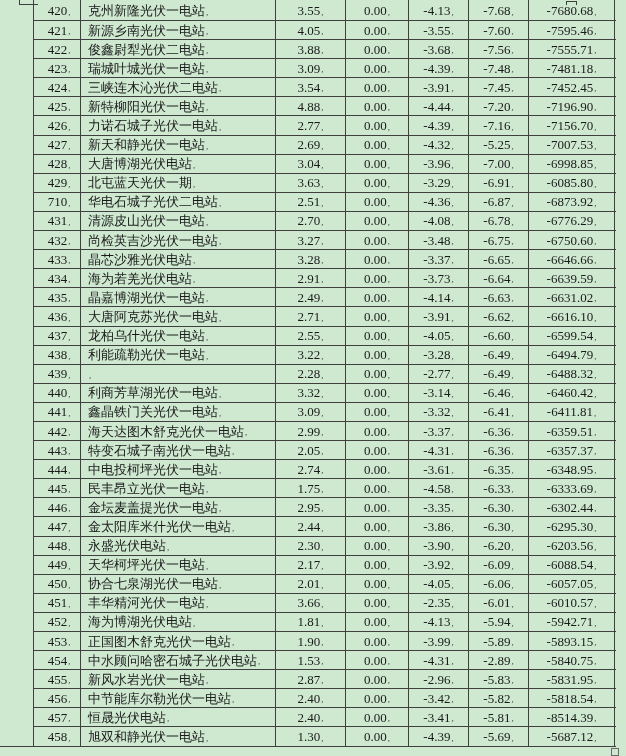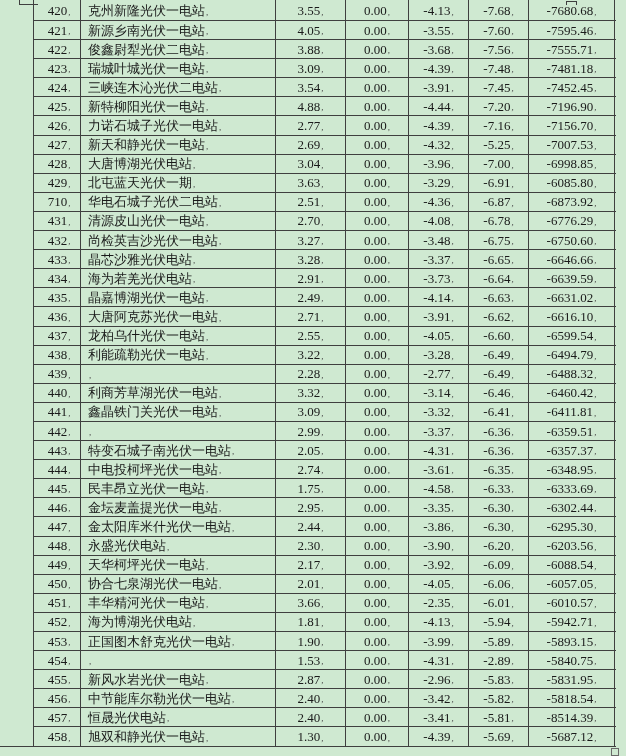--- a/index.html
+++ b/index.html
@@ -742,20 +742,21 @@
           <span class="mark">,</span>
     </div>
     <span class="rowend">.,</span>
   </div>
       <div class="row">
     <div class="cell c0">
       <span class="t">442</span>
           <span class="mark">,</span>
     </div>
     <div class="cell c1">
+      <span class="t">海天达图木舒克光伏一电站</span>
           <span class="mark">,</span>
     </div>
     <div class="cell c2">
       <span class="t">2.99</span>
           <span class="mark">,</span>
     </div>
     <div class="cell c3">
       <span class="t">0.00</span>
           <span class="mark">,</span>
     </div>
@@ -1113,20 +1114,21 @@
           <span class="mark">,</span>
     </div>
     <span class="rowend">.,</span>
   </div>
       <div class="row">
     <div class="cell c0">
       <span class="t">454</span>
           <span class="mark">,</span>
     </div>
     <div class="cell c1">
+      <span class="t">中水顾问哈密石城子光伏电站</span>
           <span class="mark">,</span>
     </div>
     <div class="cell c2">
       <span class="t">1.53</span>
           <span class="mark">,</span>
     </div>
     <div class="cell c3">
       <span class="t">0.00</span>
           <span class="mark">,</span>
     </div>

